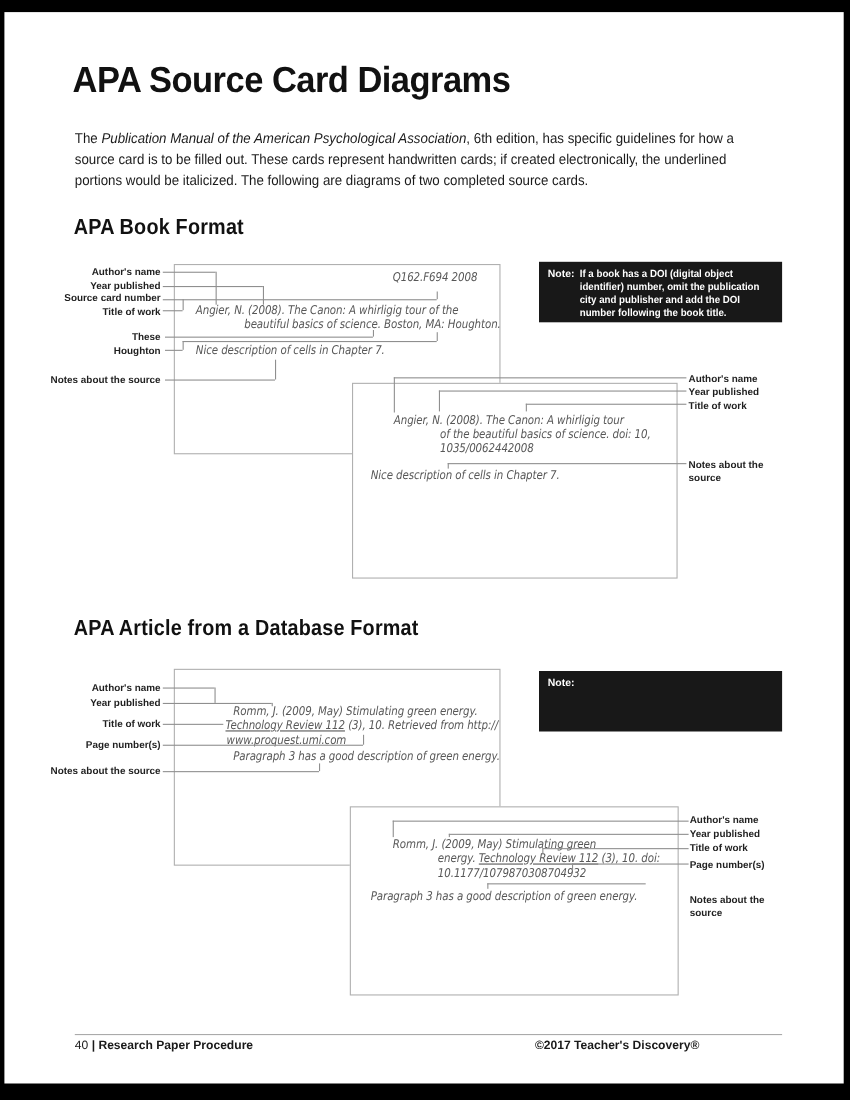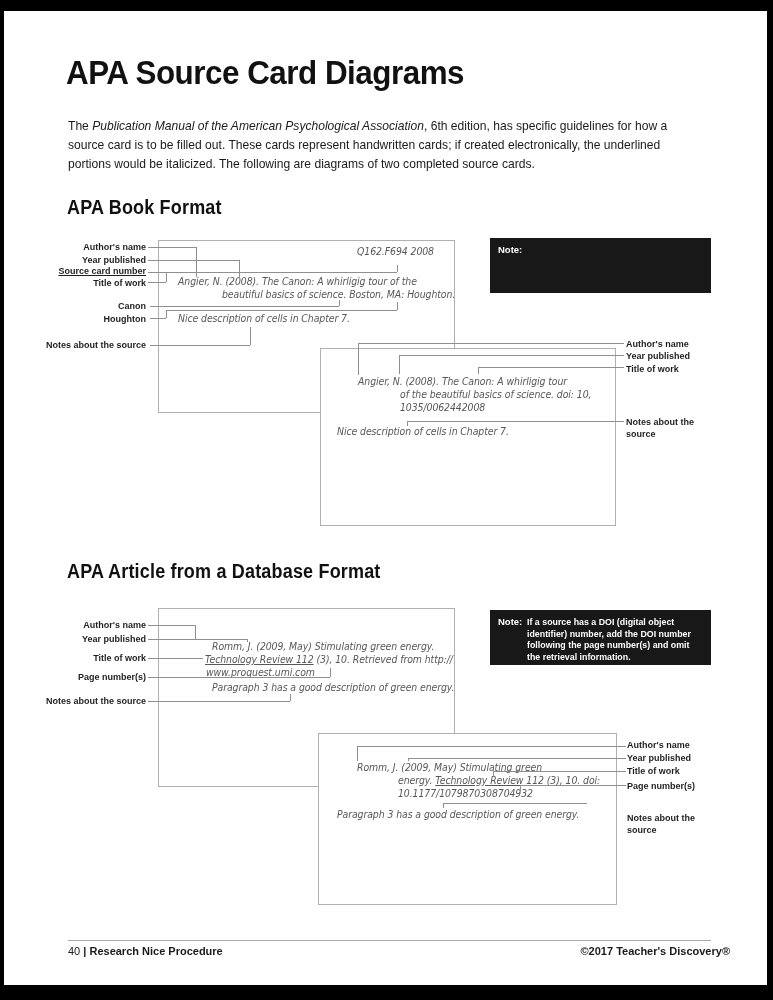--- a/index.html
+++ b/index.html
@@ -47,33 +47,39 @@
   <div class="abs intro sx" style="left:68px;top:135px;">source card is to be filled out. These cards represent handwritten cards; if created electronically, the underlined</div>
   <div class="abs intro sx" style="left:68px;top:154px;">portions would be italicized. The following are diagrams of two completed source cards.</div>
 
   <div class="abs h2" style="left:67px;top:196px;">APA Book Format</div>
 
   <div class="card" style="left:158px;top:240px;width:297px;height:173px;"></div>
   <div class="card" style="left:320px;top:348px;width:296px;height:178px;"></div>
 
   <div class="notebox" style="left:490px;top:238px;">
     <div class="note-label">Note:</div>
+    <div class="abs" style="left:37px;top:6px;">
+      <div class="nline">If a book has a DOI (digital object</div>
+      <div class="nline">identifier) number, omit the publication</div>
+      <div class="nline">city and publisher and add the DOI</div>
+      <div class="nline">number following the book title.</div>
+    </div>
   </div>
 
   <div class="hw" style="left:357px;top:245px;">Q162.F694 2008</div>
   <div class="hw" style="left:178px;top:275px;">Angier, N. (2008). The Canon: A whirligig tour of the</div>
   <div class="hw" style="left:222px;top:288px;">beautiful basics of science. Boston, MA: Houghton.</div>
   <div class="hw" style="left:178px;top:312px;">Nice description of cells in Chapter 7.</div>
 
   <div class="lblcol-r" style="left:28px;top:0;width:118px;height:1px;">
     <div class="lbl" style="top:242px;">Author's name</div>
     <div class="lbl" style="top:255px;">Year published</div>
-    <div class="lbl" style="top:266px;text-decoration:underline;">Source card number</div>
+    <div class="lbl" style="top:266px;">Source card number</div>
     <div class="lbl" style="top:278px;">Title of work</div>
-    <div class="lbl" style="top:301px;">Canon</div>
+    <div class="lbl" style="top:301px;">These</div>
     <div class="lbl" style="top:314px;">Houghton</div>
     <div class="lbl" style="top:340px;">Notes about the source</div>
   </div>
 
   <div class="hl" style="left:148px;top:247px;width:48px;"></div>
   <div class="vl" style="left:196px;top:247px;height:30px;"></div>
   <div class="hl" style="left:148px;top:260px;width:91px;"></div>
   <div class="vl" style="left:239px;top:260px;height:17px;"></div>
   <div class="hl" style="left:148px;top:272px;width:249px;"></div>
   <div class="vl" style="left:397px;top:265px;height:7px;"></div>
@@ -108,26 +114,20 @@
   <div class="hl" style="left:407px;top:421px;width:217px;"></div>
   <div class="vl" style="left:407px;top:421px;height:5px;"></div>
 
   <div class="abs h2" style="left:67px;top:560px;">APA Article from a Database Format</div>
 
   <div class="card" style="left:158px;top:608px;width:297px;height:179px;"></div>
   <div class="card" style="left:318px;top:733px;width:299px;height:172px;"></div>
 
   <div class="notebox" style="left:490px;top:610px;">
     <div class="note-label">Note:</div>
-    <div class="abs" style="left:37px;top:6px;">
-      <div class="nline">If a source has a DOI (digital object</div>
-      <div class="nline">identifier) number, add the DOI number</div>
-      <div class="nline">following the page number(s) and omit</div>
-      <div class="nline">the retrieval information.</div>
-    </div>
   </div>
 
   <div class="hw" style="left:212px;top:640px;">Romm, J. (2009, May) Stimulating green energy.</div>
   <div class="hw" style="left:205px;top:653px;"><span class="u">Technology Review 112</span><span> (3), 10. Retrieved from http://</span></div>
   <div class="hw" style="left:206px;top:666px;">www.proquest.umi.com</div>
   <div class="hw" style="left:212px;top:681px;">Paragraph 3 has a good description of green energy.</div>
 
   <div class="lblcol-r" style="left:28px;top:0;width:118px;height:1px;">
     <div class="lbl" style="top:620px;">Author's name</div>
     <div class="lbl" style="top:634px;">Year published</div>
@@ -163,16 +163,16 @@
   <div class="hl" style="left:408px;top:758px;width:218px;"></div>
   <div class="vl" style="left:408px;top:758px;height:3px;"></div>
   <div class="hl" style="left:493px;top:771px;width:133px;"></div>
   <div class="vl" style="left:493px;top:771px;height:5px;"></div>
   <div class="hl" style="left:520px;top:785px;width:106px;"></div>
   <div class="vl" style="left:520px;top:785px;height:6px;"></div>
   <div class="hl" style="left:443px;top:803px;width:144px;"></div>
   <div class="vl" style="left:443px;top:803px;height:5px;"></div>
 
   <div class="footer-rule"></div>
-  <div class="abs foot" style="left:68px;top:945px;"><span>40</span> <span class="b">| </span><span class="b">Research Nice Procedure</span></div>
-  <div class="abs foot b" style="left:430px;top:945px;width:300px;text-align:right;">©2017 Teacher's Discovery®</div>
+  <div class="abs foot" style="left:68px;top:945px;"><span>40</span> <span class="b">| </span><span class="b">Research Paper Procedure</span></div>
+  <div class="abs foot b" style="left:411px;top:945px;width:300px;text-align:center;">©2017 Teacher's Discovery®</div>
 
 </div>
 
 </body></html>

